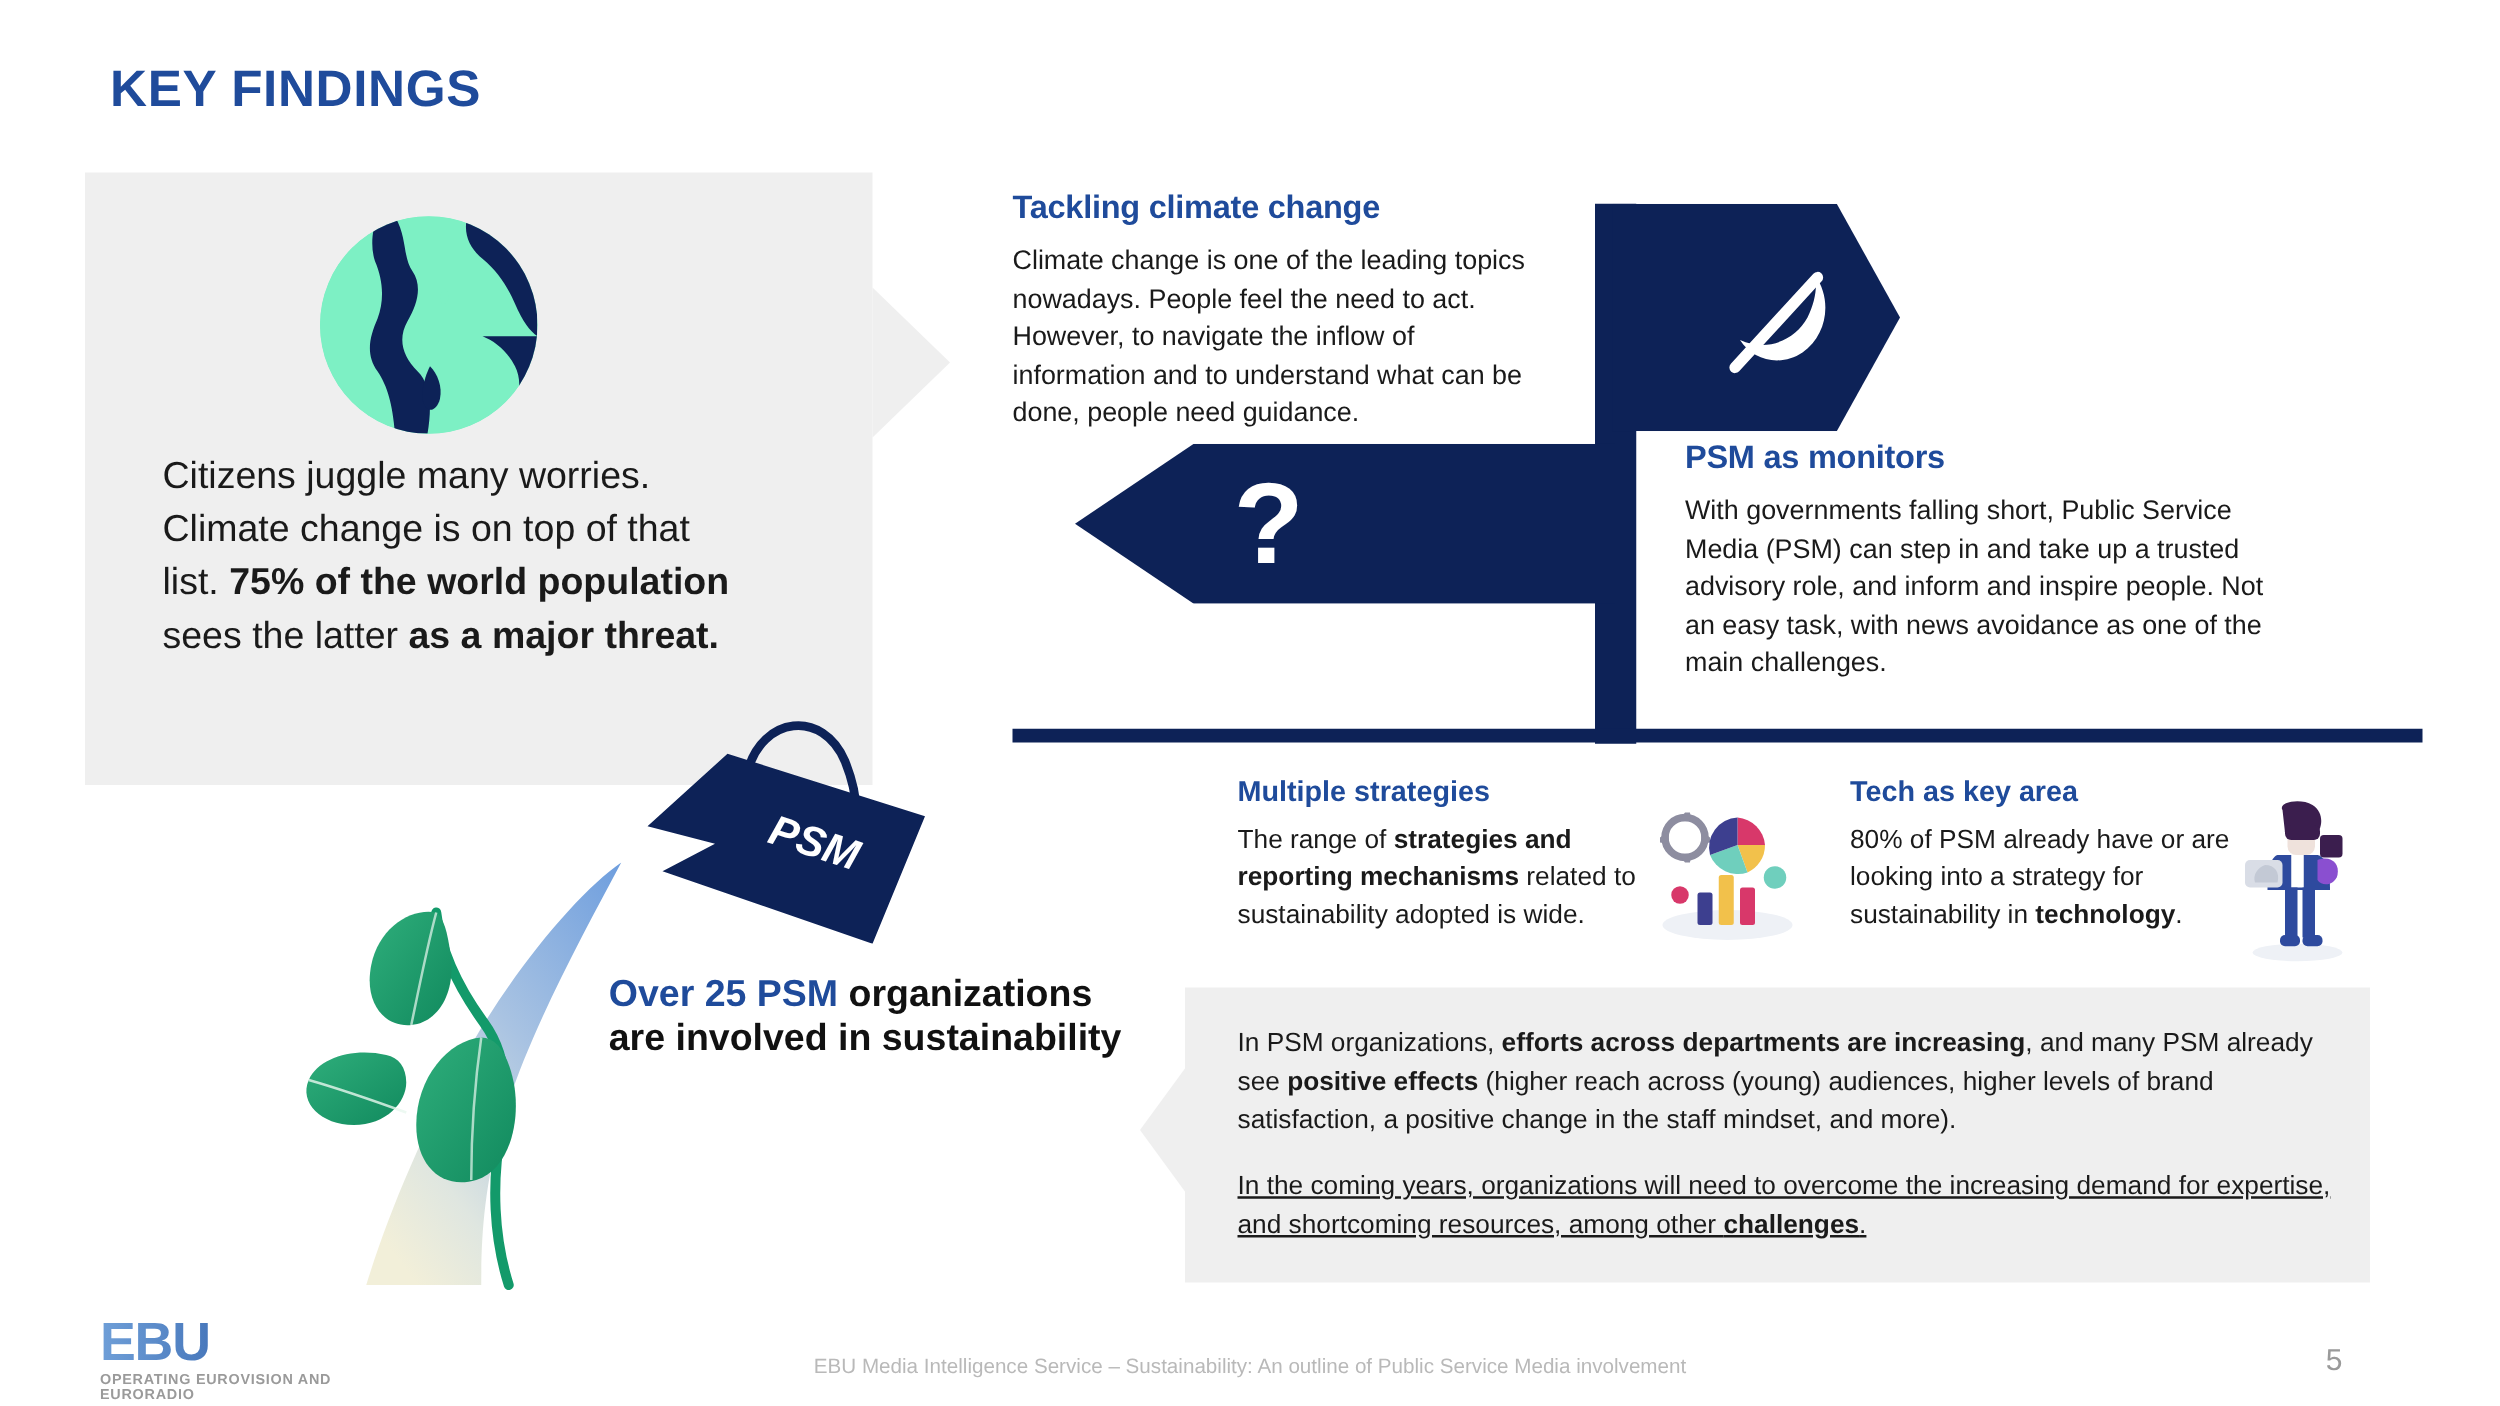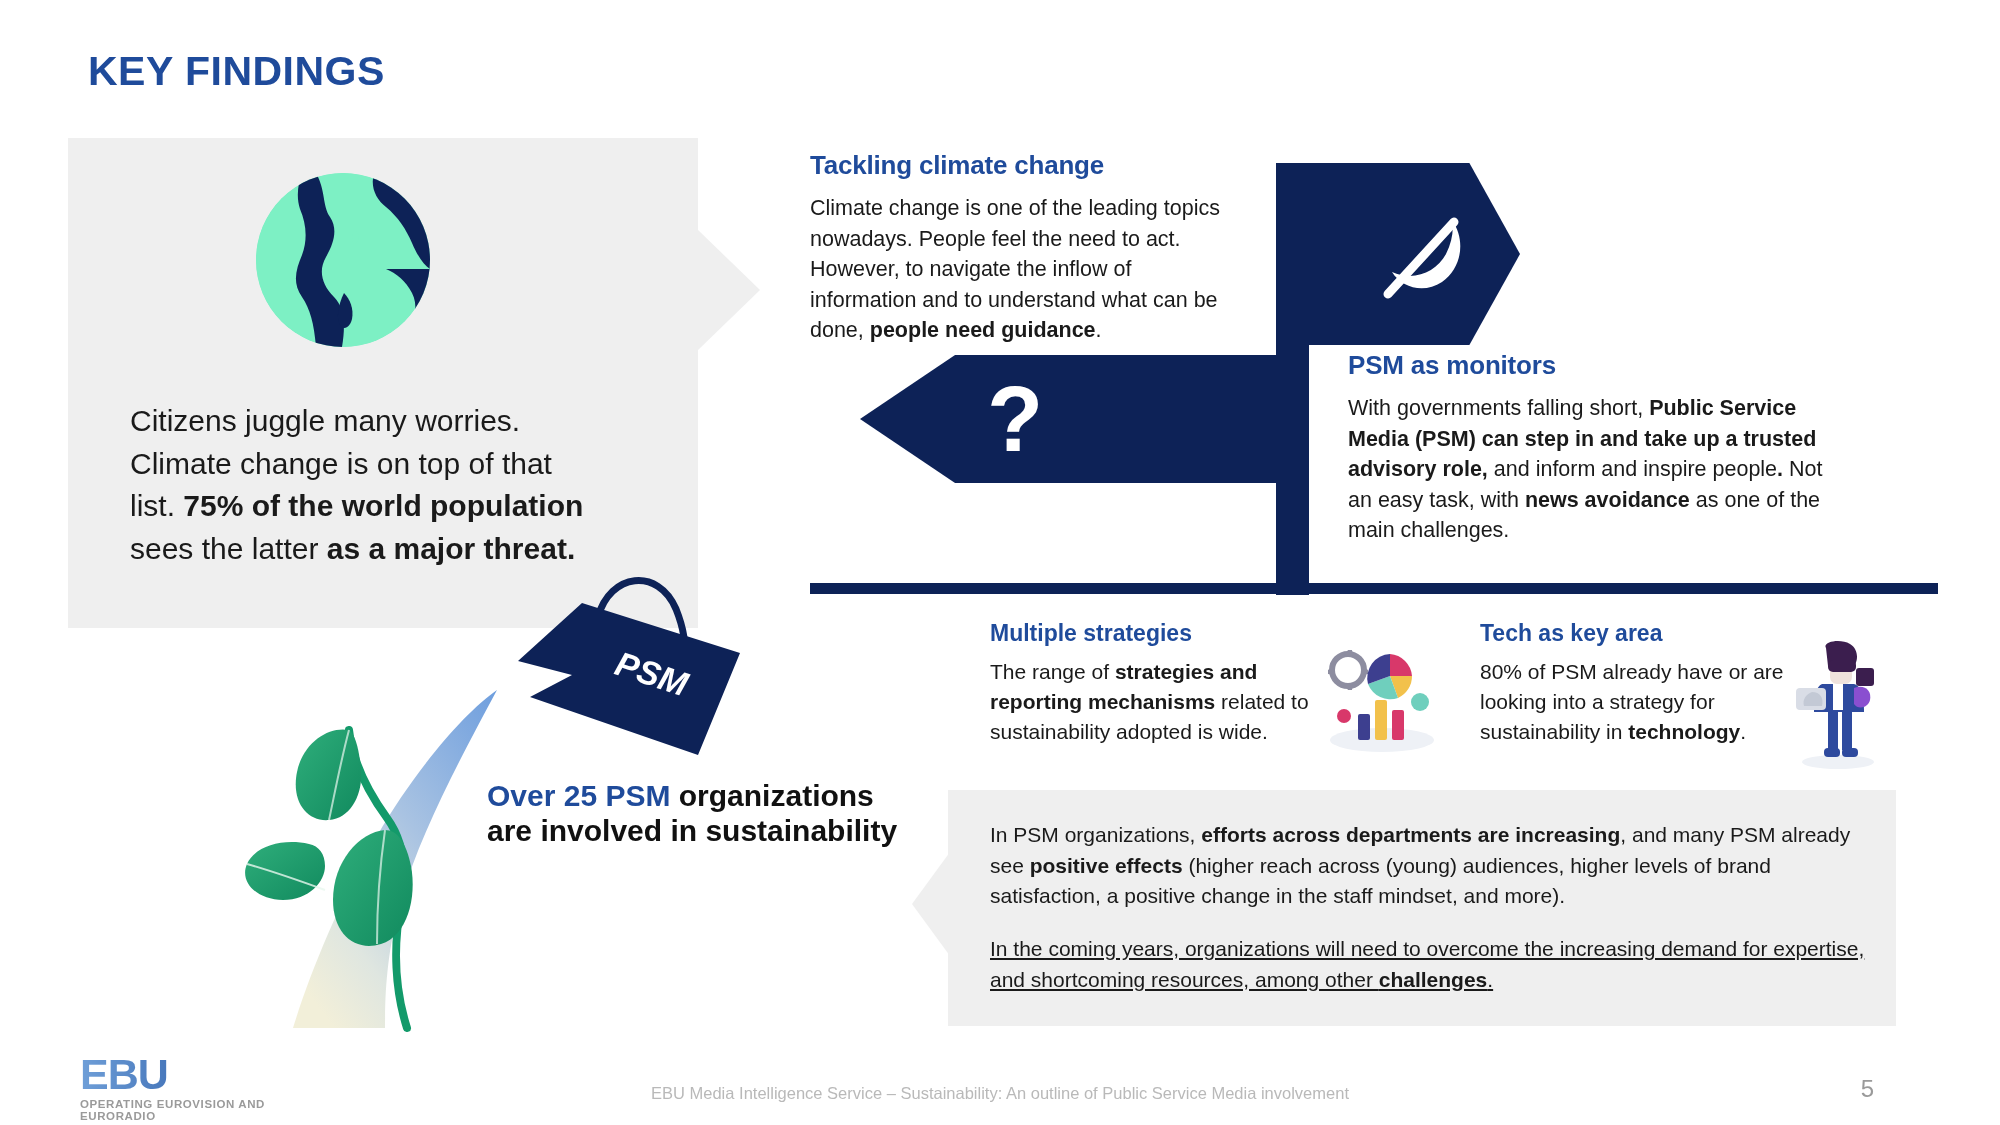--- a/index.html
+++ b/index.html
@@ -35,21 +35,20 @@
     position: absolute; left: 256px; top: 173px;
     width: 174px; height: 174px; border-radius: 50%;
     background: #7df0c4; overflow: hidden;
   }
   .globe svg { display:block; width: 174px; height: 174px; }
   .left-text {
     position: absolute; left: 130px; top: 360px;
     width: 470px;
     font-size: 30px; line-height: 1.42; color: #1a1a1a;
     font-weight: 300;
-    margin-top: 40px;
   }
   .left-text b { font-weight: 700; }
 
   
   .signpost { position: absolute; left: 810px; top: 155px; width: 1140px; height: 450px; }
   .post {
     position: absolute; left: 466px; top: 8px;
     width: 33px; height: 432px; background: #0d2257;
   }
   .ground {
@@ -77,21 +76,21 @@
   
   .blk-climate { position: absolute; left: 810px; top: 150px; width: 430px; }
   .blk-monitors { position: absolute; left: 1348px; top: 350px; width: 480px; }
   .sec-head {
     font-size: 26px; font-weight: bold; color: #1f4b9b;
     margin-bottom: 12px; letter-spacing: -0.2px;
   }
   .sec-body {
     font-size: 21.5px; line-height: 1.42; color: #1a1a1a; font-weight: 300;
   }
-  .sec-body b { font-weight: 700; }
+  .sec-body b { font-weight: 400; }
 
   
   .col-strategies { position: absolute; left: 990px; top: 620px; width: 320px; }
   .col-tech { position: absolute; left: 1480px; top: 620px; width: 310px; }
   .sec-head-sm {
     font-size: 23px; font-weight: bold; color: #1f4b9b; margin-bottom: 10px;
   }
   .sec-body-sm {
     font-size: 21px; line-height: 1.42; color: #1a1a1a; font-weight: 300;
   }

